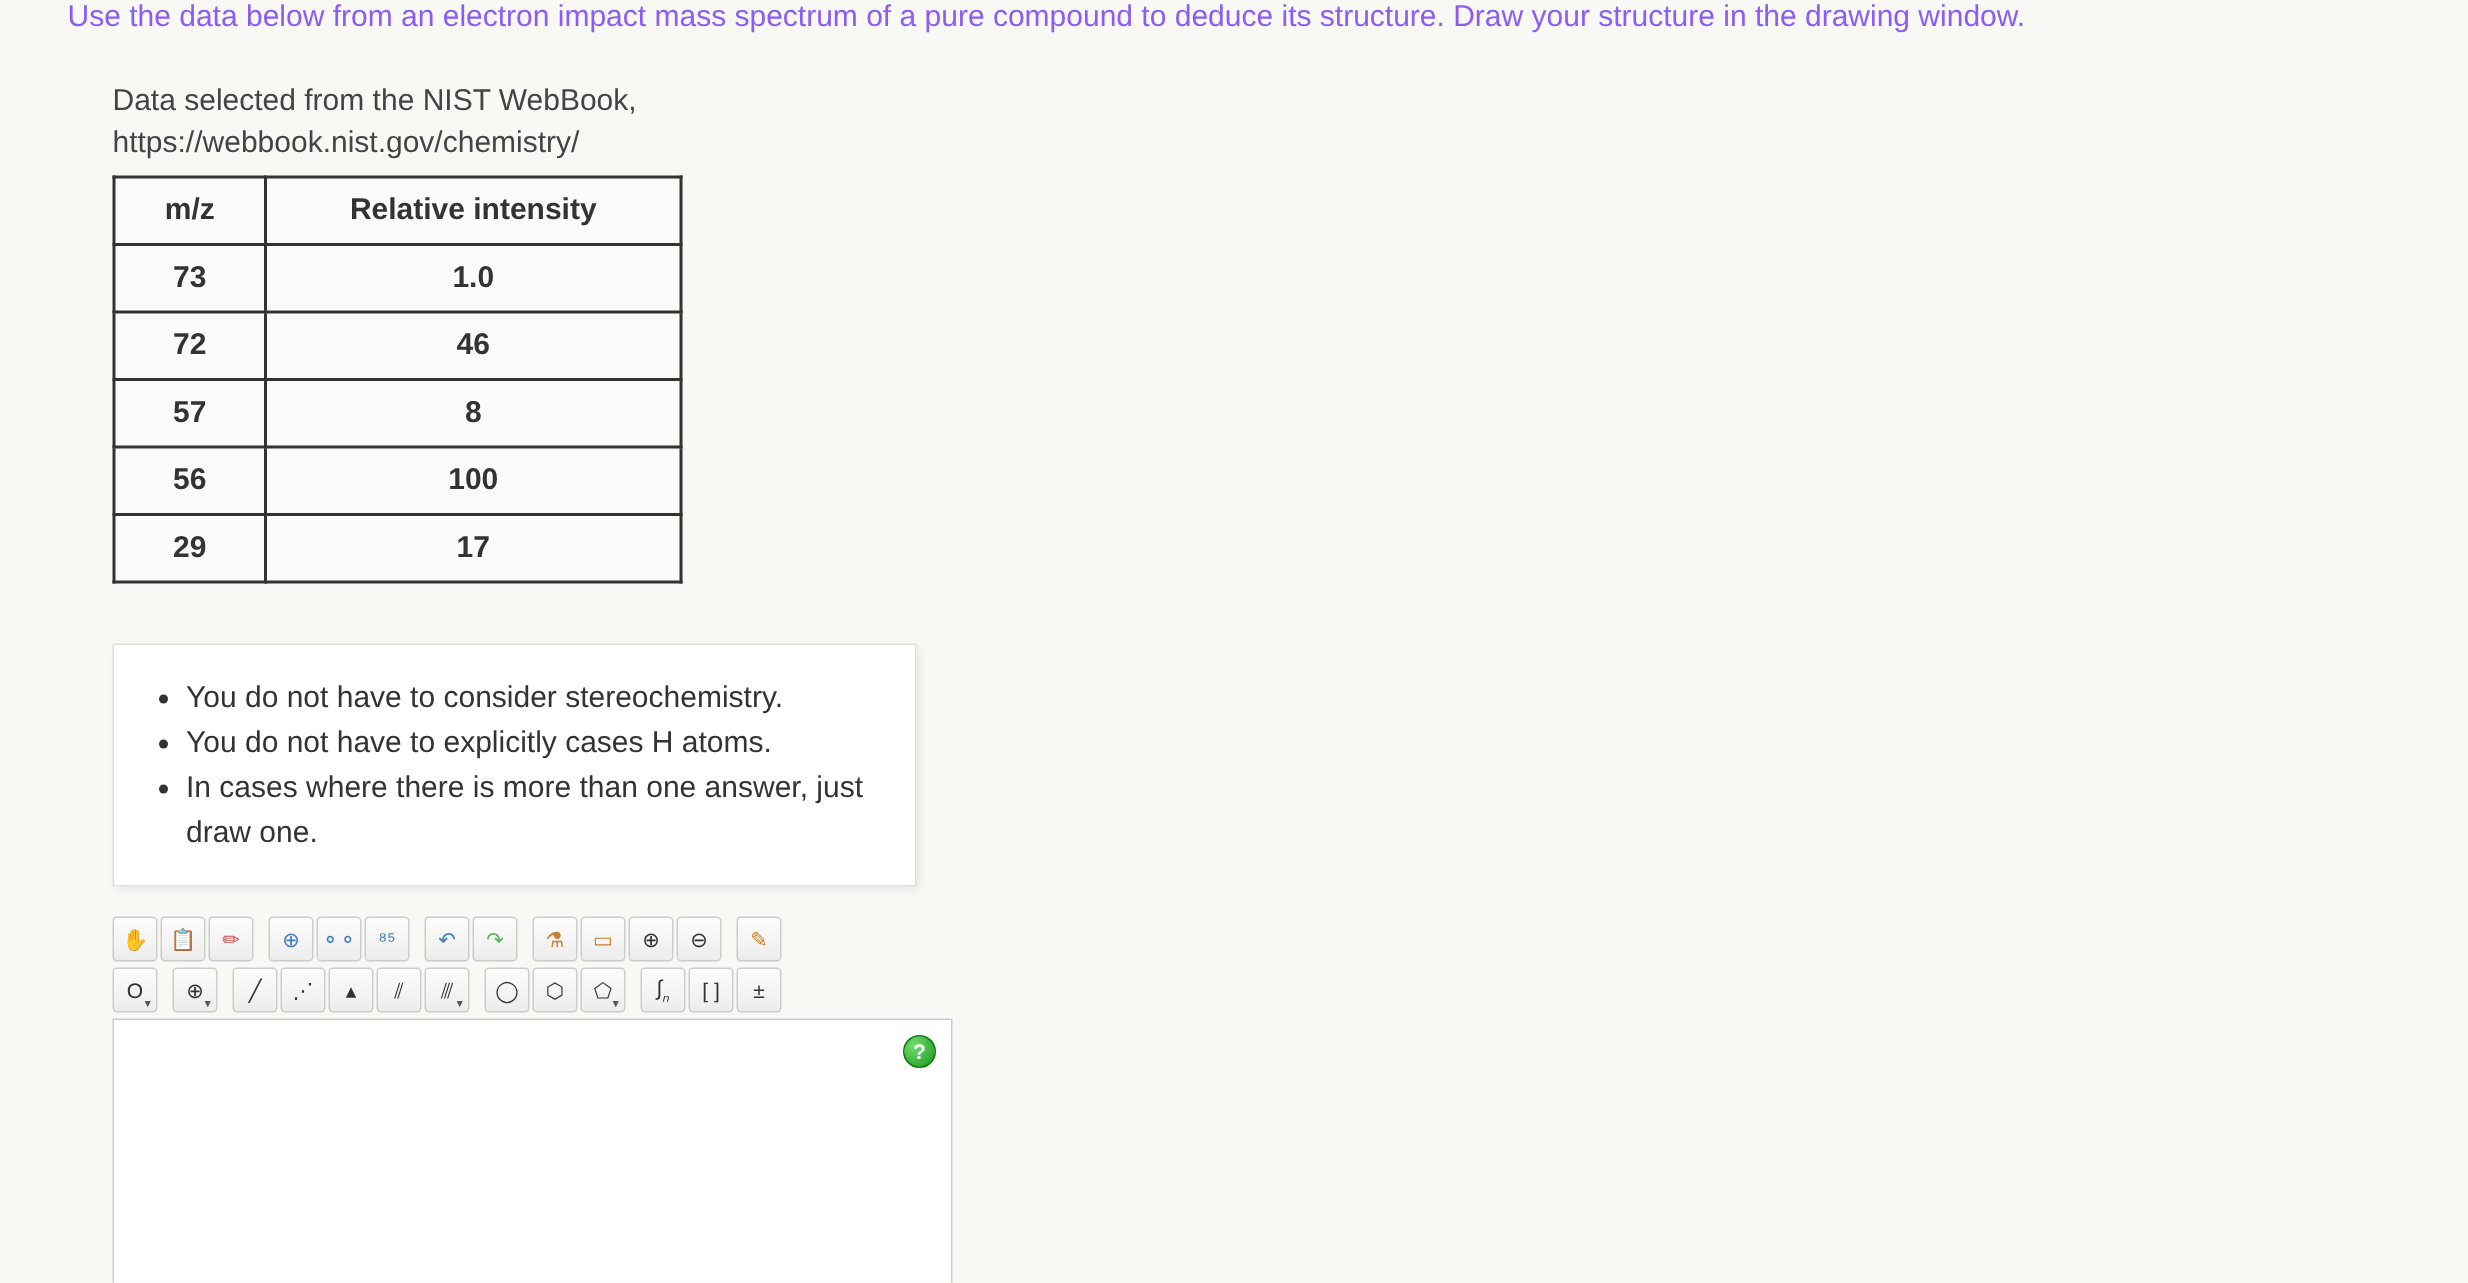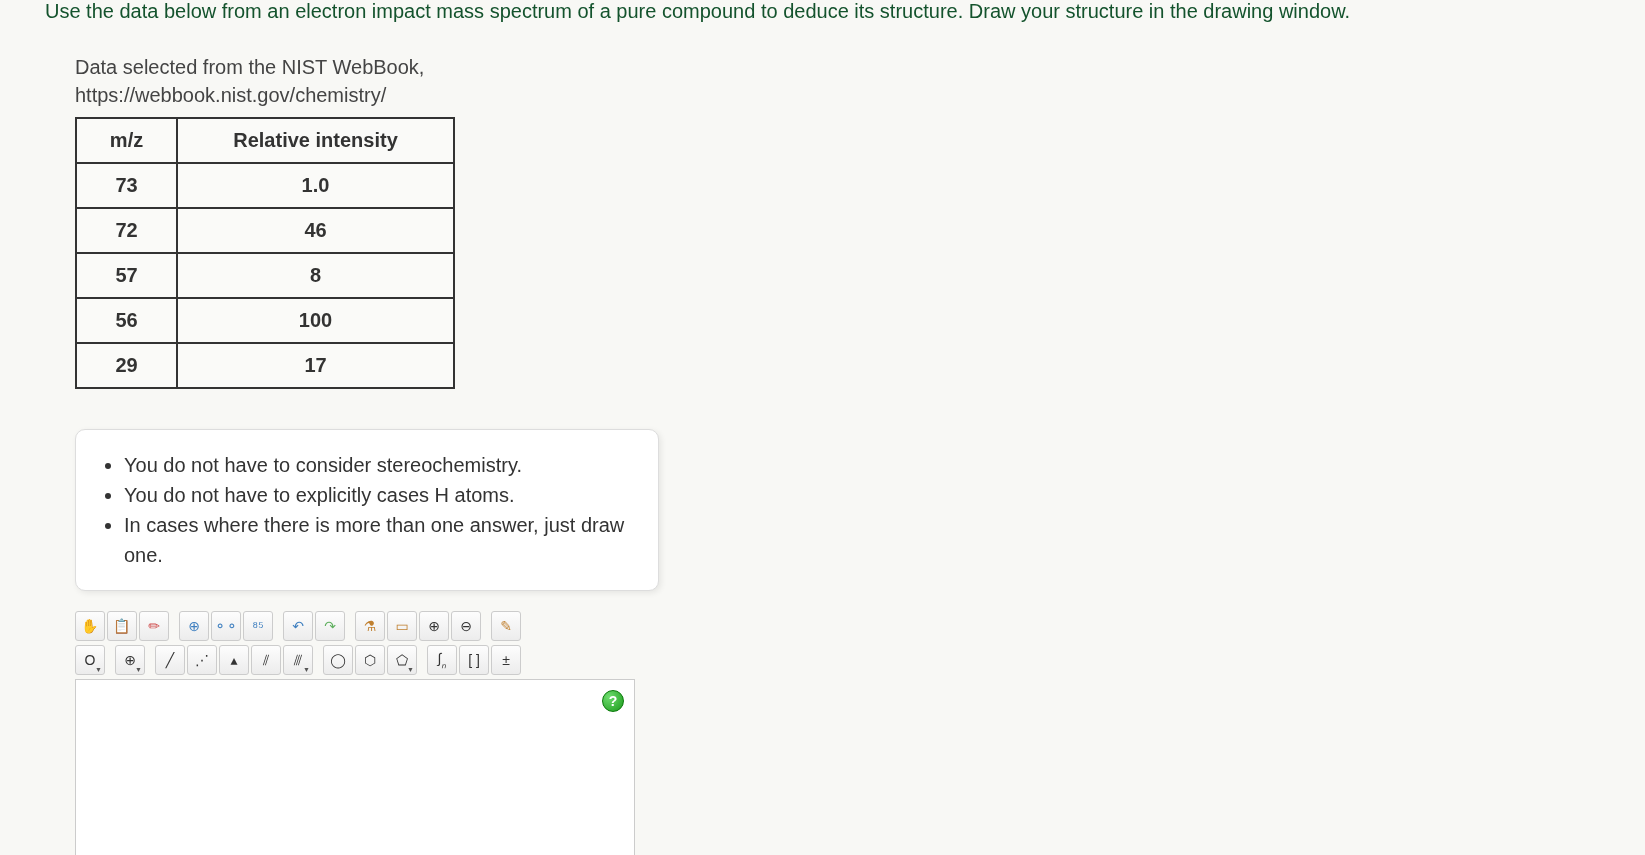--- a/index.html
+++ b/index.html
@@ -7,21 +7,21 @@
       font-family: Arial, Helvetica, sans-serif;
       background: #f8f8f5;
       color: #333;
       padding: 0;
       width: 1645px;
       height: 855px;
       position: relative;
     }
     .question-text {
       font-size: 20px;
-      color: #14532d;
+      color: #8b5cf6;
       padding: 0 0 0 45px;
       margin-bottom: 30px;
     }
     .content-wrap {
       padding-left: 75px;
     }
     .table-caption {
       text-align: left;
       width: 380px;
       font-size: 20px;
@@ -45,23 +45,23 @@
       font-weight: bold;
       background: #fafaf8;
     }
     .data-table td {
       background: #fafaf8;
       font-weight: bold;
     }
     .instructions-box {
       background: #fff;
       border: 1px solid #ddd;
-      border-radius: 10px;
+      border-radius: 0;
       padding: 20px 24px;
-      width: 584px;
+      width: 536px;
       box-shadow: 2px 2px 6px rgba(0,0,0,0.08);
       margin-bottom: 18px;
     }
     .instructions-box ul {
       list-style: disc;
       padding-left: 24px;
     }
     .instructions-box li {
       font-size: 20px;
       color: #333;

